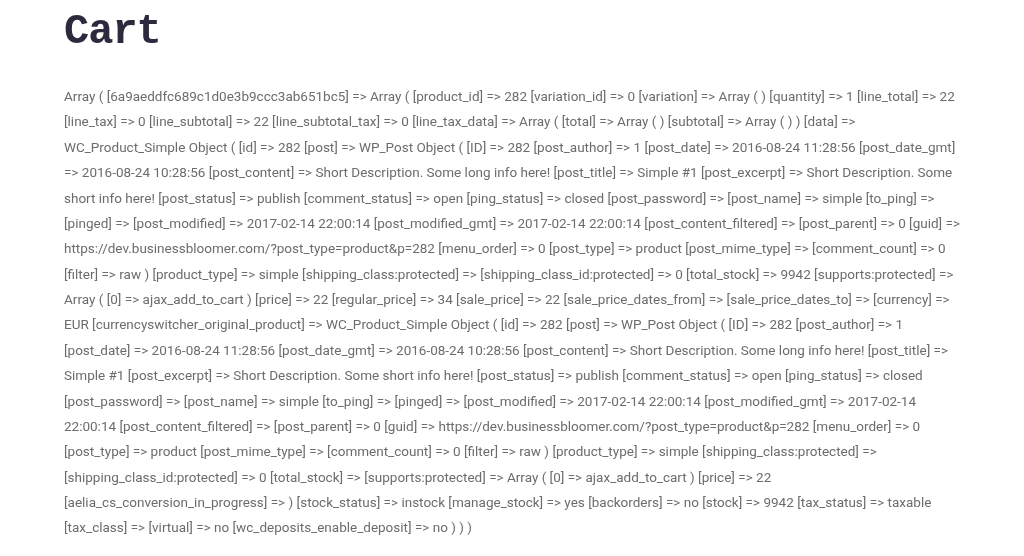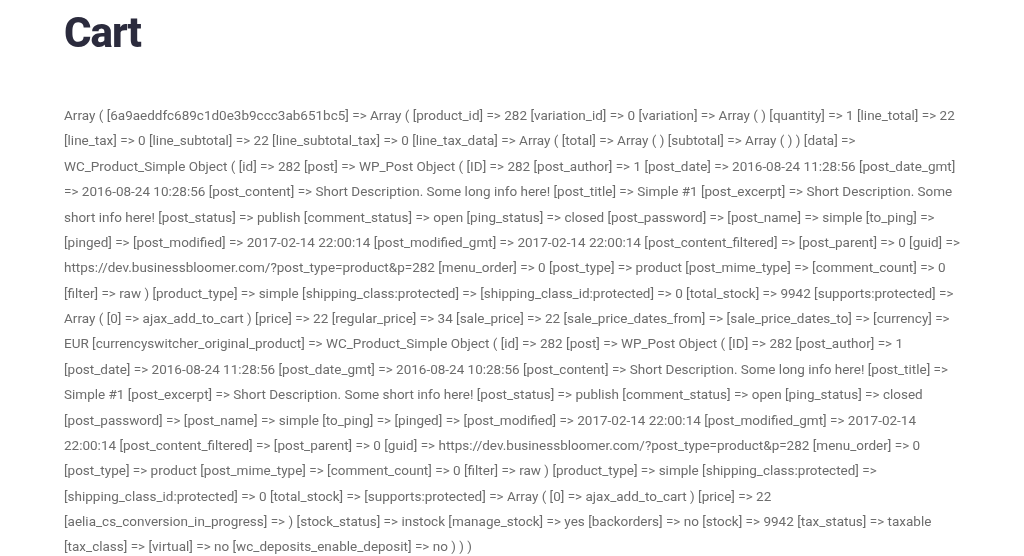--- a/index.html
+++ b/index.html
@@ -7,22 +7,23 @@
       font-family: -apple-system, BlinkMacSystemFont, "Segoe UI", Roboto, Arial, sans-serif;
       background: #fff;
       color: #6c6c6c;
       padding: 0 64px;
     }
     .page-title {
       font-size: 42px;
       font-weight: 800;
       color: #2b2b3d;
       margin-top: 8px;
-      margin-bottom: 46px;
+      margin-bottom: 28px;
       letter-spacing: -1px;
+      font-family: Liberation Mono, monospace;
     }
     .dump-text {
       font-size: 13.5px;
       line-height: 1.88;
       color: #6c6c6c;
       word-break: break-word;
       margin-bottom: 35px;
     }
   </style>
 </head>

